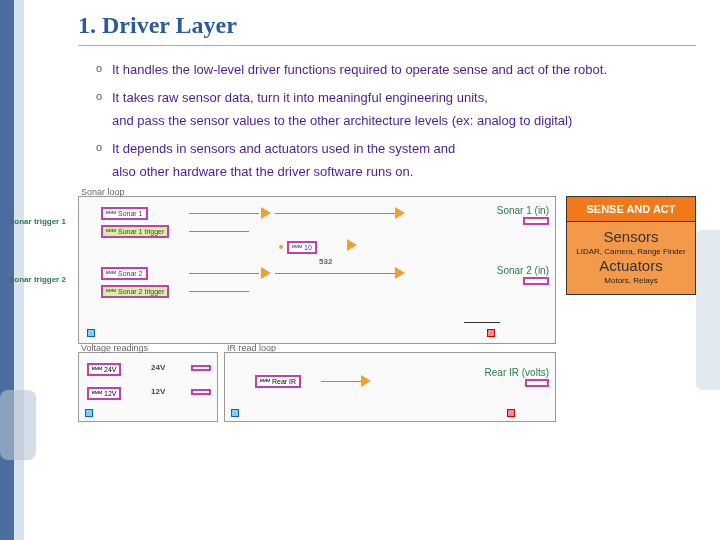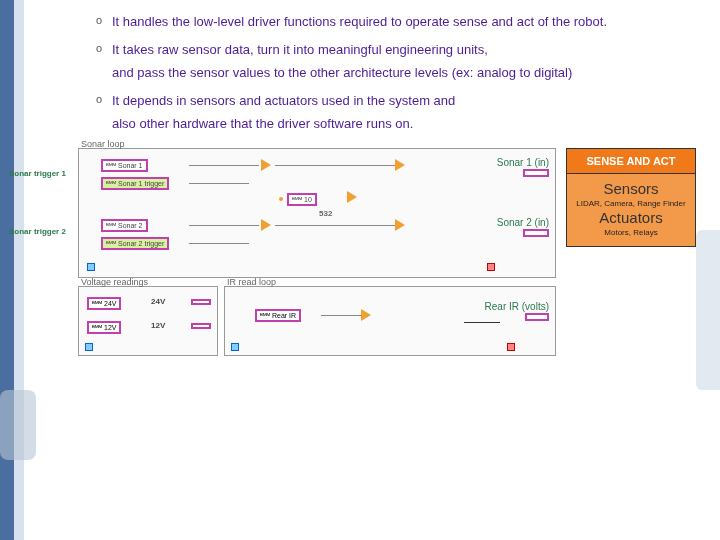--- a/index.html
+++ b/index.html
@@ -37,21 +37,21 @@
   ul.points li .cont { display:block; margin-top:4px; }
 
   .figure-wrap { display:flex; gap:10px; margin-top:14px; }
   .diagrams { flex:1; }
 
   .block-lab {
     border:1px solid #999; background:#fafafa;
     position:relative; font-size:8px; color:#444;
     margin-bottom:8px;
   }
-  .sonar { height:130px; }
+  .sonar { height:148px; }
   .sonar .lbl-top { position:absolute; top:-10px; left:2px; font-size:9px; color:#666; }
   .node {
     position:absolute; border:2px solid #c040b0; background:#fff;
     font-size:7px; padding:1px 3px; white-space:nowrap;
   }
   .sig-lbl { position:absolute; font-size:8px; color:#2a7a4a; font-weight:bold; white-space:nowrap; }
   .tri {
     position:absolute; width:0; height:0;
     border-top:6px solid transparent; border-bottom:6px solid transparent;
     border-left:10px solid #f0a030;
@@ -89,20 +89,21 @@
 </style>
 </head>
 <body>
 
 <div class="left-bar"></div>
 <div class="left-accent"></div>
 <div class="puzzle"></div>
 <div class="right-hint"></div>
 
 <div class="content">
+  <div class="title">1. Driver Layer</div>
 
   <ul class="points">
     <li><span>It handles the low-level driver functions required to operate sense and act of the robot.</span></li>
     <li>
       <span>It takes raw sensor data, turn it into meaningful engineering units,</span>
       <span class="cont">and pass the sensor values to the other architecture levels (ex: analog  to digital)</span>
     </li>
     <li>
       <span>It depends in sensors and actuators used in the system and</span>
       <span class="cont">also other hardware that the driver software runs on.</span>

